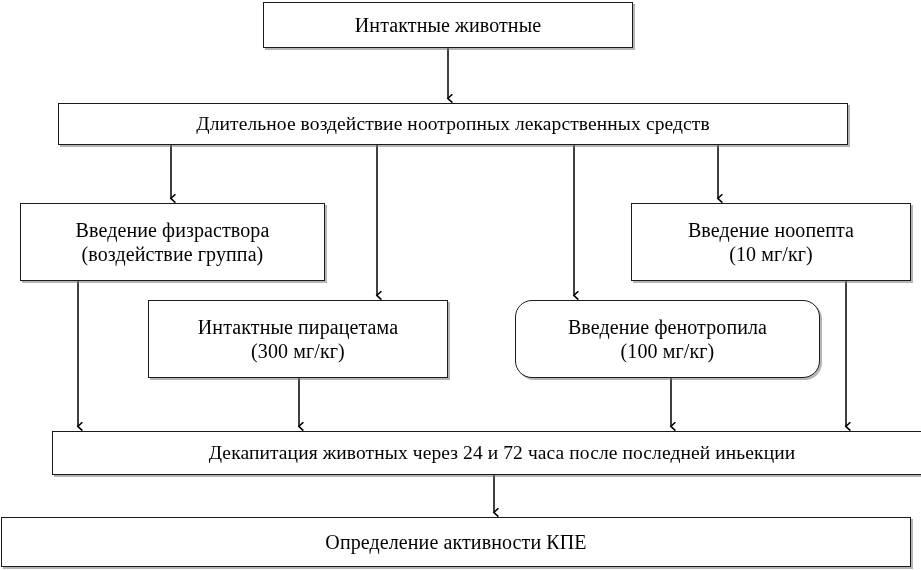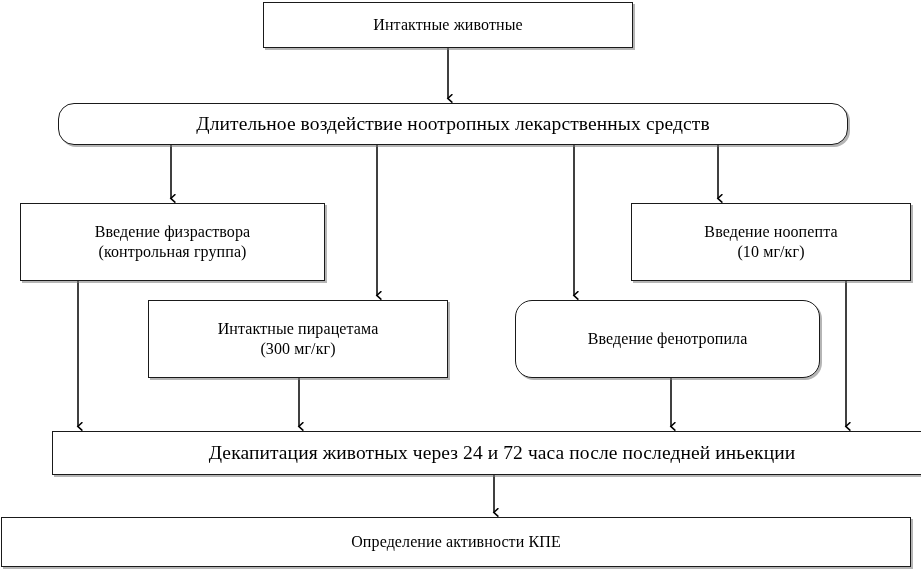--- a/index.html
+++ b/index.html
@@ -30,31 +30,31 @@
     box-sizing: border-box;
     background: #ffffff;
     border: 1.6px solid #1a1a1a;
     box-shadow: 2px 2px 0 0 rgba(120,120,120,0.55);
     display: flex;
     flex-direction: column;
     align-items: center;
     justify-content: center;
     text-align: center;
     color: #000000;
-    font-size: 16px;
+    font-size: 20px;
     line-height: 1.22;
     letter-spacing: 0.1px;
     z-index: 2;
   }
   .node .line2 {
     display: block;
   }
   
   #node-intact      { left: 263px; top: 2px;   width: 370px; height: 46px; }
-  #node-longterm    { left: 58px;  top: 103px; width: 790px; height: 42px; font-size: 19.5px; border-radius: 16px; }
+  #node-longterm    { left: 58px;  top: 103px; width: 790px; height: 42px; font-size: 19.5px; }
   #node-saline      { left: 20px;  top: 203px; width: 305px; height: 78px; }
   #node-noopept     { left: 631px; top: 203px; width: 280px; height: 78px; }
   #node-piracetam   { left: 148px; top: 300px; width: 300px; height: 78px; }
   #node-phenotropil { left: 515px; top: 300px; width: 305px; height: 78px; border-radius: 17px; }
   #node-decap       { left: 11px;  top: 431px; width: 900px; height: 44px; font-size: 19.5px; margin-left: 41px; }
   #node-kpe         { left: 1px;   top: 517px; width: 910px; height: 50px; }
 </style>
 </head>
 <body>
 
@@ -111,35 +111,36 @@
   <div class="node" id="node-intact">
     <span class="line1">Интактные животные</span>
   </div>
 
   <div class="node" id="node-longterm">
     <span class="line1">Длительное воздействие ноотропных лекарственных средств</span>
   </div>
 
   <div class="node" id="node-saline">
     <span class="line1">Введение физраствора</span>
-    <span class="line2">(контрольная группа)</span>
+    <span class="line2">(воздействие группа)</span>
   </div>
 
   <div class="node" id="node-noopept">
     <span class="line1">Введение ноопепта</span>
     <span class="line2">(10 мг/кг)</span>
   </div>
 
   <div class="node" id="node-piracetam">
     <span class="line1">Интактные пирацетама</span>
     <span class="line2">(300 мг/кг)</span>
   </div>
 
   <div class="node" id="node-phenotropil">
     <span class="line1">Введение фенотропила</span>
+    <span class="line2">(100 мг/кг)</span>
   </div>
 
   <div class="node" id="node-decap">
     <span class="line1">Декапитация животных через  24 и 72 часа после последней иньекции</span>
   </div>
 
   <div class="node" id="node-kpe">
     <span class="line1">Определение активности КПЕ</span>
   </div>
 

